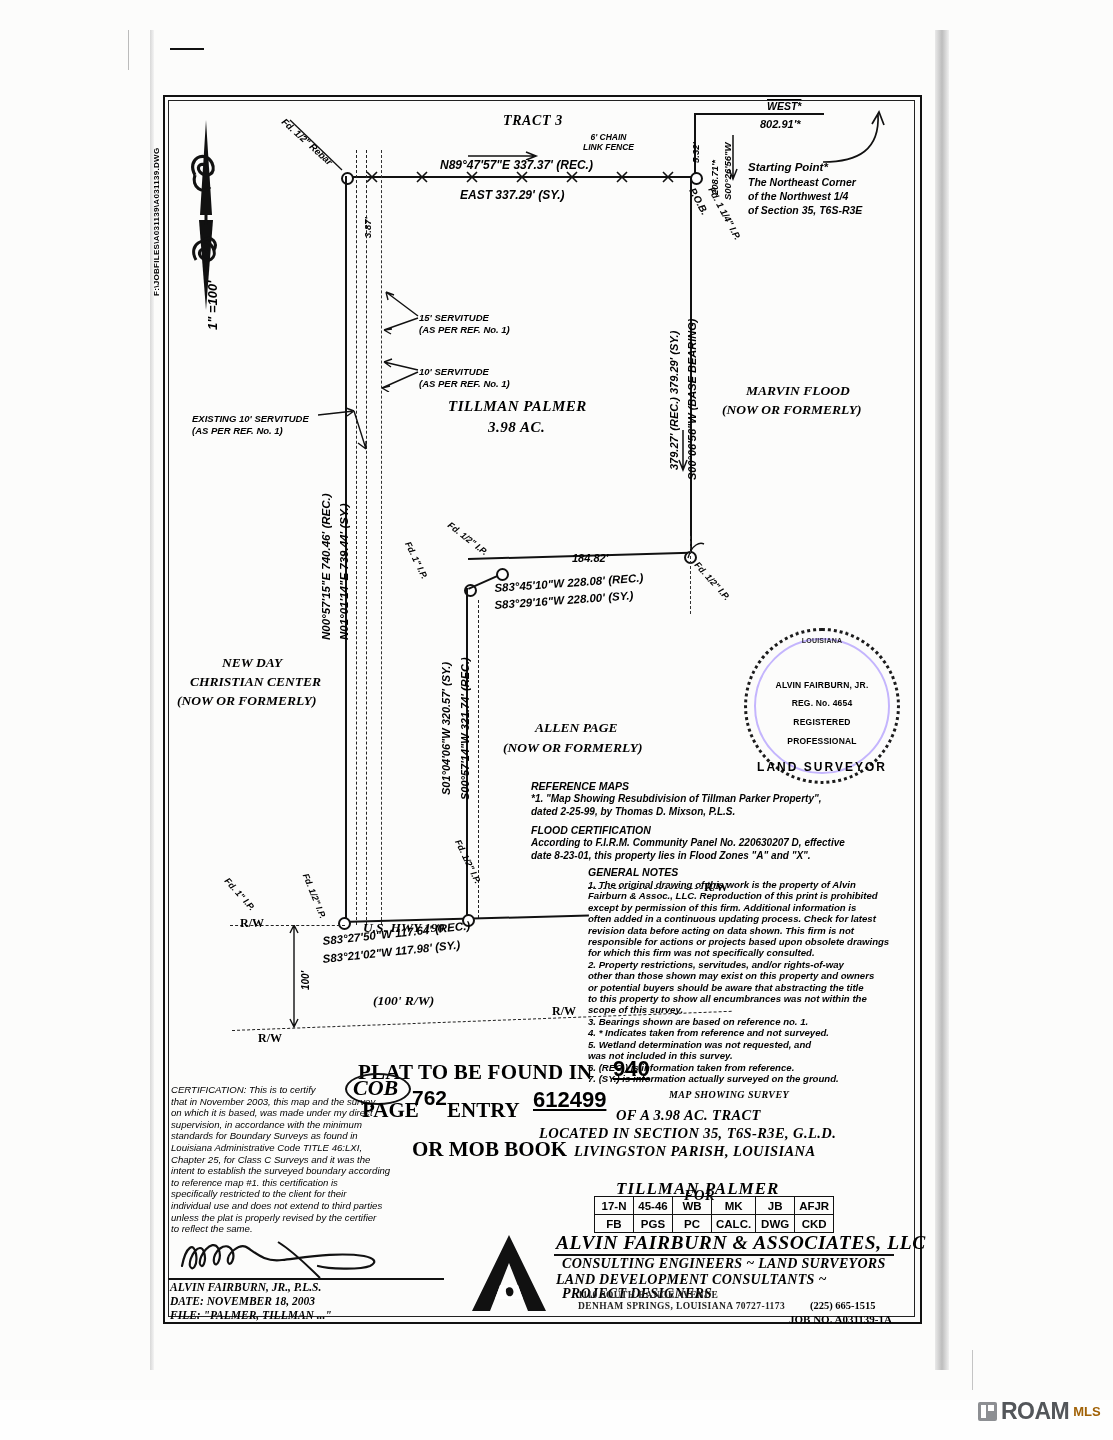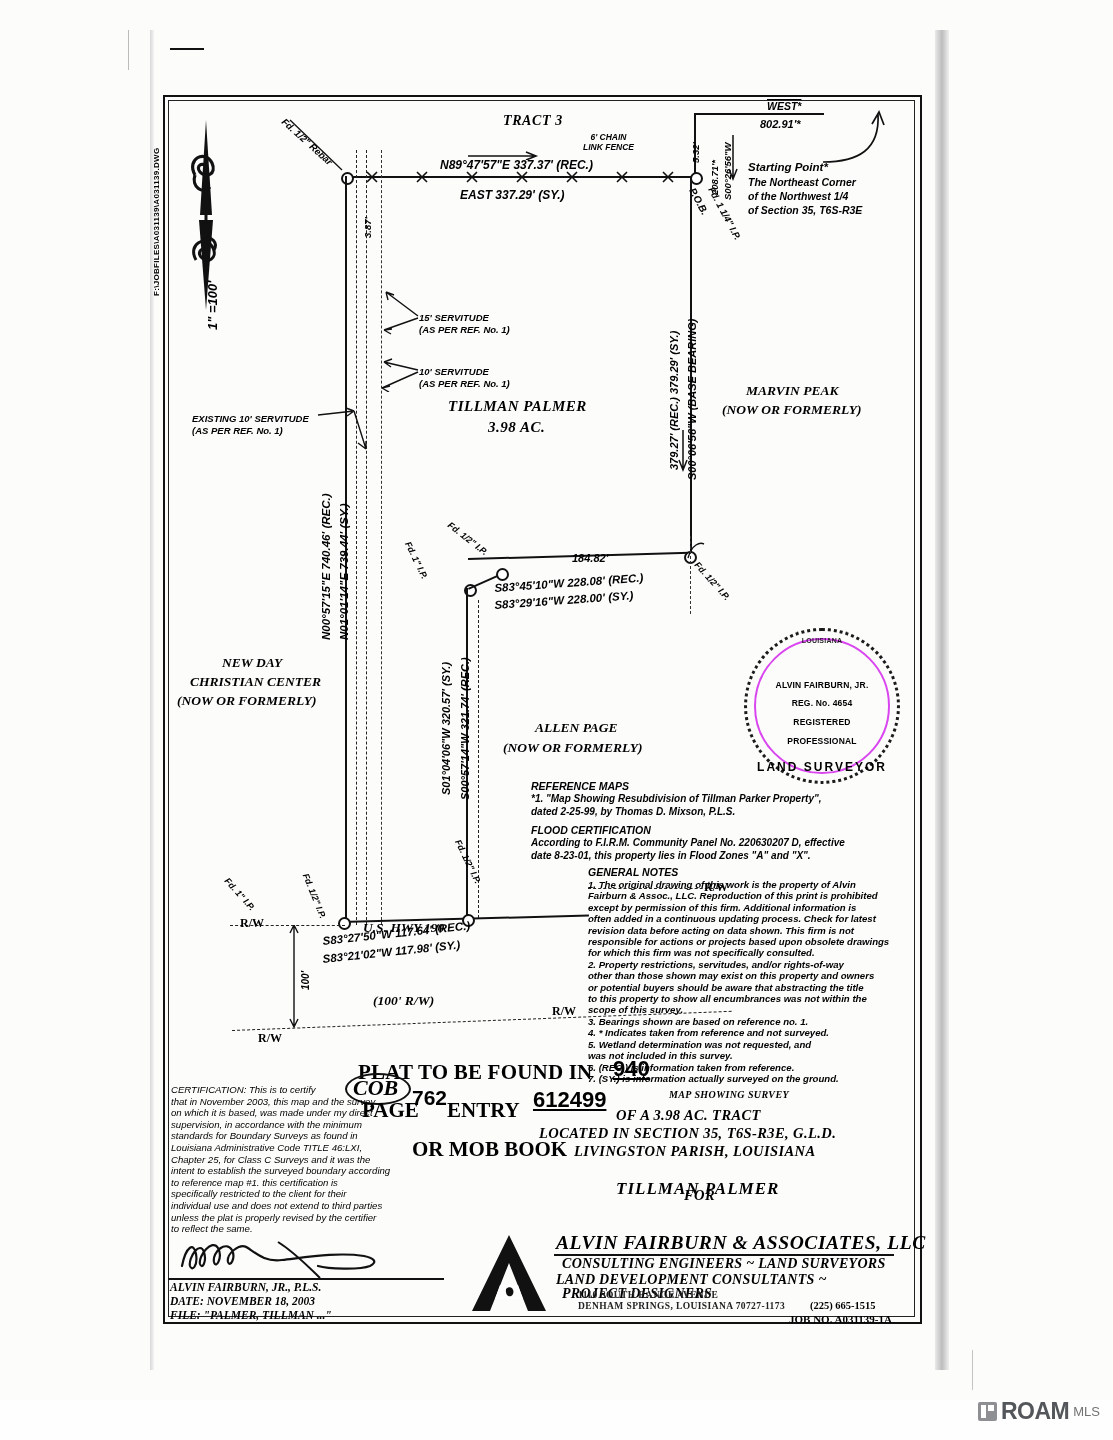--- a/index.html
+++ b/index.html
@@ -38,40 +38,40 @@
 
   .node{position:absolute;width:9px;height:9px;border:2px solid #111;
         border-radius:50%;background:#fff;}
 
   .rot90{transform-origin:0 0;transform:rotate(-90deg);}
 
   
   .seal{position:absolute;left:744px;top:628px;width:150px;height:150px;
      border-radius:50%;border:3px dotted #1b1b1b;display:flex;
      align-items:center;justify-content:center;}
-  .seal-in{width:132px;height:132px;border-radius:50%;border:2px solid #d946ef;
+  .seal-in{width:132px;height:132px;border-radius:50%;border:2px solid #c4b5fd;
      display:flex;flex-direction:column;align-items:center;justify-content:center;
      text-align:center;gap:8px;}
   .seal-t{font-size:8.5px;font-weight:bold;letter-spacing:.2px;line-height:1.25;}
 
   
   .tb{position:absolute;left:594px;top:1196px;border-collapse:collapse;}
   .tb td{border:1.5px solid #111;font-family:"Liberation Sans",sans-serif;
      font-size:11.5px;font-weight:bold;text-align:center;padding:1px 4px;
      min-width:30px;height:15px;}
 
   
   .logoA{position:absolute;left:470px;top:1233px;width:78px;height:80px;}
 
   .wm{position:absolute;left:978px;top:1398px;display:flex;align-items:center;gap:4px;}
   .wm-box{width:19px;height:19px;background:#8d8f93;position:relative;border-radius:2px;}
   .wm-box:before{content:"";position:absolute;left:3px;top:3px;width:5px;height:13px;background:#fff;}
   .wm-box:after{content:"";position:absolute;left:10px;top:3px;width:6px;height:6px;background:#fff;}
   .wm-roam{font-size:23px;font-weight:bold;color:#53565a;letter-spacing:-.5px;}
-  .wm-mls{font-size:13px;font-weight:normal;color:#737373;letter-spacing:0px;}
+  .wm-mls{font-size:13px;font-weight:bold;color:#a16207;letter-spacing:0px;}
 
   .sig{position:absolute;left:178px;top:1236px;width:215px;height:44px;}
 </style>
 </head>
 <body>
 
 <div class="page">
   <div class="scan-tone"></div>
   <div class="edge-shadow-l"></div>
   <div class="edge-shadow-r"></div>
@@ -182,21 +182,21 @@
   <div class="t bold ital serif" style="left:448px;top:398px;font-size:15px;letter-spacing:.5px;">TILLMAN PALMER</div>
   <div class="t bold ital serif" style="left:488px;top:419px;font-size:15px;letter-spacing:.5px;">3.98 AC.</div>
 
   <div class="line vline" style="left:690px;top:176px;height:383px;"></div>
   <div class="t rot90 bold ital" style="left:668px;top:470px;font-size:11px;">379.27' (REC.)  379.29' (SY.)</div>
   <div class="t rot90 bold ital" style="left:686px;top:480px;font-size:11px;">S00°06'56"W (BASE BEARING)</div>
   <svg class="t" style="left:678px;top:430px;" width="10" height="42">
     <path d="M5,0 L5,38 M1,30 L5,40 L9,30" stroke="#111" stroke-width="1.5" fill="none"></path>
   </svg>
 
-  <div class="t bold ital serif" style="left:746px;top:383px;font-size:13.5px;">MARVIN PEAK</div>
+  <div class="t bold ital serif" style="left:746px;top:383px;font-size:13.5px;">MARVIN FLOOD</div>
   <div class="t bold ital serif" style="left:722px;top:402px;font-size:13.5px;">(NOW OR FORMERLY)</div>
 
   <div class="line hline" style="left:468px;top:558px;width:222px;transform-origin:0 0;transform:rotate(-1.6deg);"></div>
   <div class="node" style="left:464px;top:584px;"></div>
   <div class="node" style="left:496px;top:568px;"></div>
   <div class="node" style="left:684px;top:551px;"></div>
   <div class="line hline" style="left:468px;top:588px;width:32px;transform-origin:0 0;transform:rotate(-24deg);"></div>
 
   <div class="t bold ital" style="left:572px;top:552px;font-size:11px;">184.82'</div>
   <div class="t bold ital" style="left:494px;top:582px;font-size:11.5px;transform-origin:0 0;transform:rotate(-4deg);">S83°45'10"W 228.08' (REC.)</div>
@@ -318,20 +318,40 @@
       <div>to reflect the same.</div>
     </div>
 
   <div class="t bold ital serif" style="left:625px;top:1089px;font-size:10px;letter-spacing:.4px;margin-left:44px;">MAP SHOWING SURVEY</div>
   <div class="t bold ital serif" style="left:616px;top:1107px;font-size:14.5px;letter-spacing:.4px;">OF A 3.98 AC. TRACT</div>
   <div class="t bold ital serif" style="left:539px;top:1125px;font-size:14.5px;letter-spacing:.4px;">LOCATED IN SECTION 35, T6S-R3E, G.L.D.</div>
   <div class="t bold ital serif" style="left:574px;top:1143px;font-size:14.5px;letter-spacing:.4px;">LIVINGSTON PARISH, LOUISIANA</div>
   <div class="t bold ital serif" style="left:684px;top:1161px;font-size:14.5px;letter-spacing:.4px;margin-top:26px;">FOR</div>
   <div class="t bold ital serif" style="left:616px;top:1179px;font-size:17px;letter-spacing:1px;">TILLMAN PALMER</div>
 
+  <table class="tb">
+    <tbody>
+      <tr id="tbrow1">
+          <td>17-N</td>
+          <td>45-46</td>
+          <td>WB</td>
+          <td>MK</td>
+          <td>JB</td>
+          <td>AFJR</td>
+        </tr>
+      <tr id="tbrow2">
+          <td>FB</td>
+          <td>PGS</td>
+          <td>PC</td>
+          <td>CALC.</td>
+          <td>DWG</td>
+          <td>CKD</td>
+        </tr>
+    </tbody>
+  </table>
 
   <svg class="sig" viewBox="0 0 215 44">
     <path d="M4,30 C8,10 16,6 18,18 C20,30 14,36 12,30 C10,22 22,4 26,16
              C29,26 24,34 22,28 C20,20 34,2 40,12 C45,21 38,34 36,26
              C34,16 48,4 54,14 C58,22 52,32 50,26 C48,18 62,6 70,12
              C80,19 88,26 104,24 C130,21 160,16 186,20 C196,22 200,26 192,30
              C182,34 150,33 140,30" fill="none" stroke="#111" stroke-width="2.2" stroke-linecap="round"></path>
     <path d="M100,6 C116,16 130,30 142,42" fill="none" stroke="#111" stroke-width="2"></path>
   </svg>
   <div class="line hline" style="left:168px;top:1278px;width:276px;height:1.5px;"></div>

